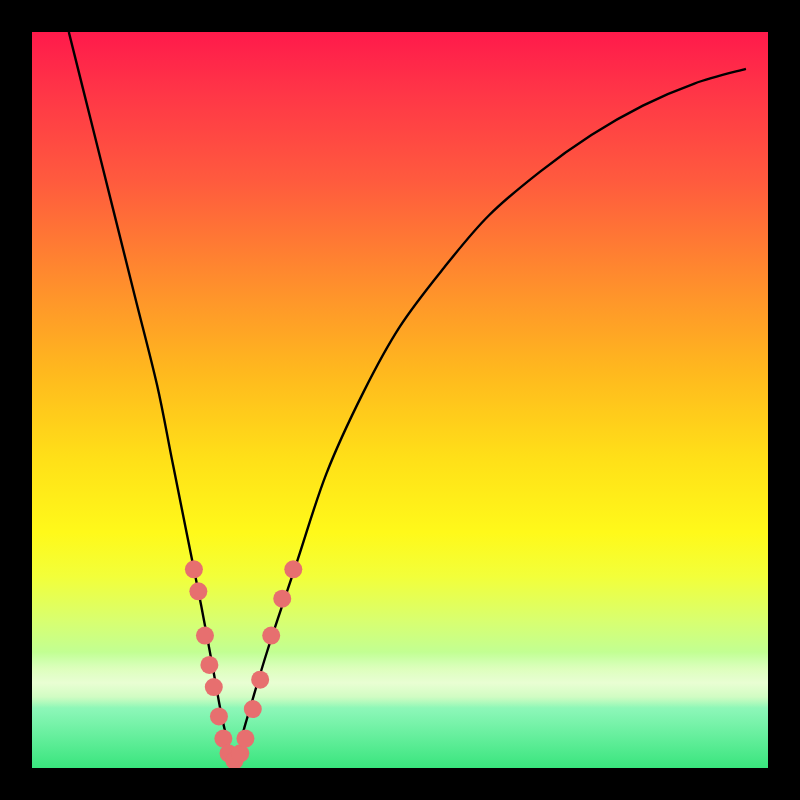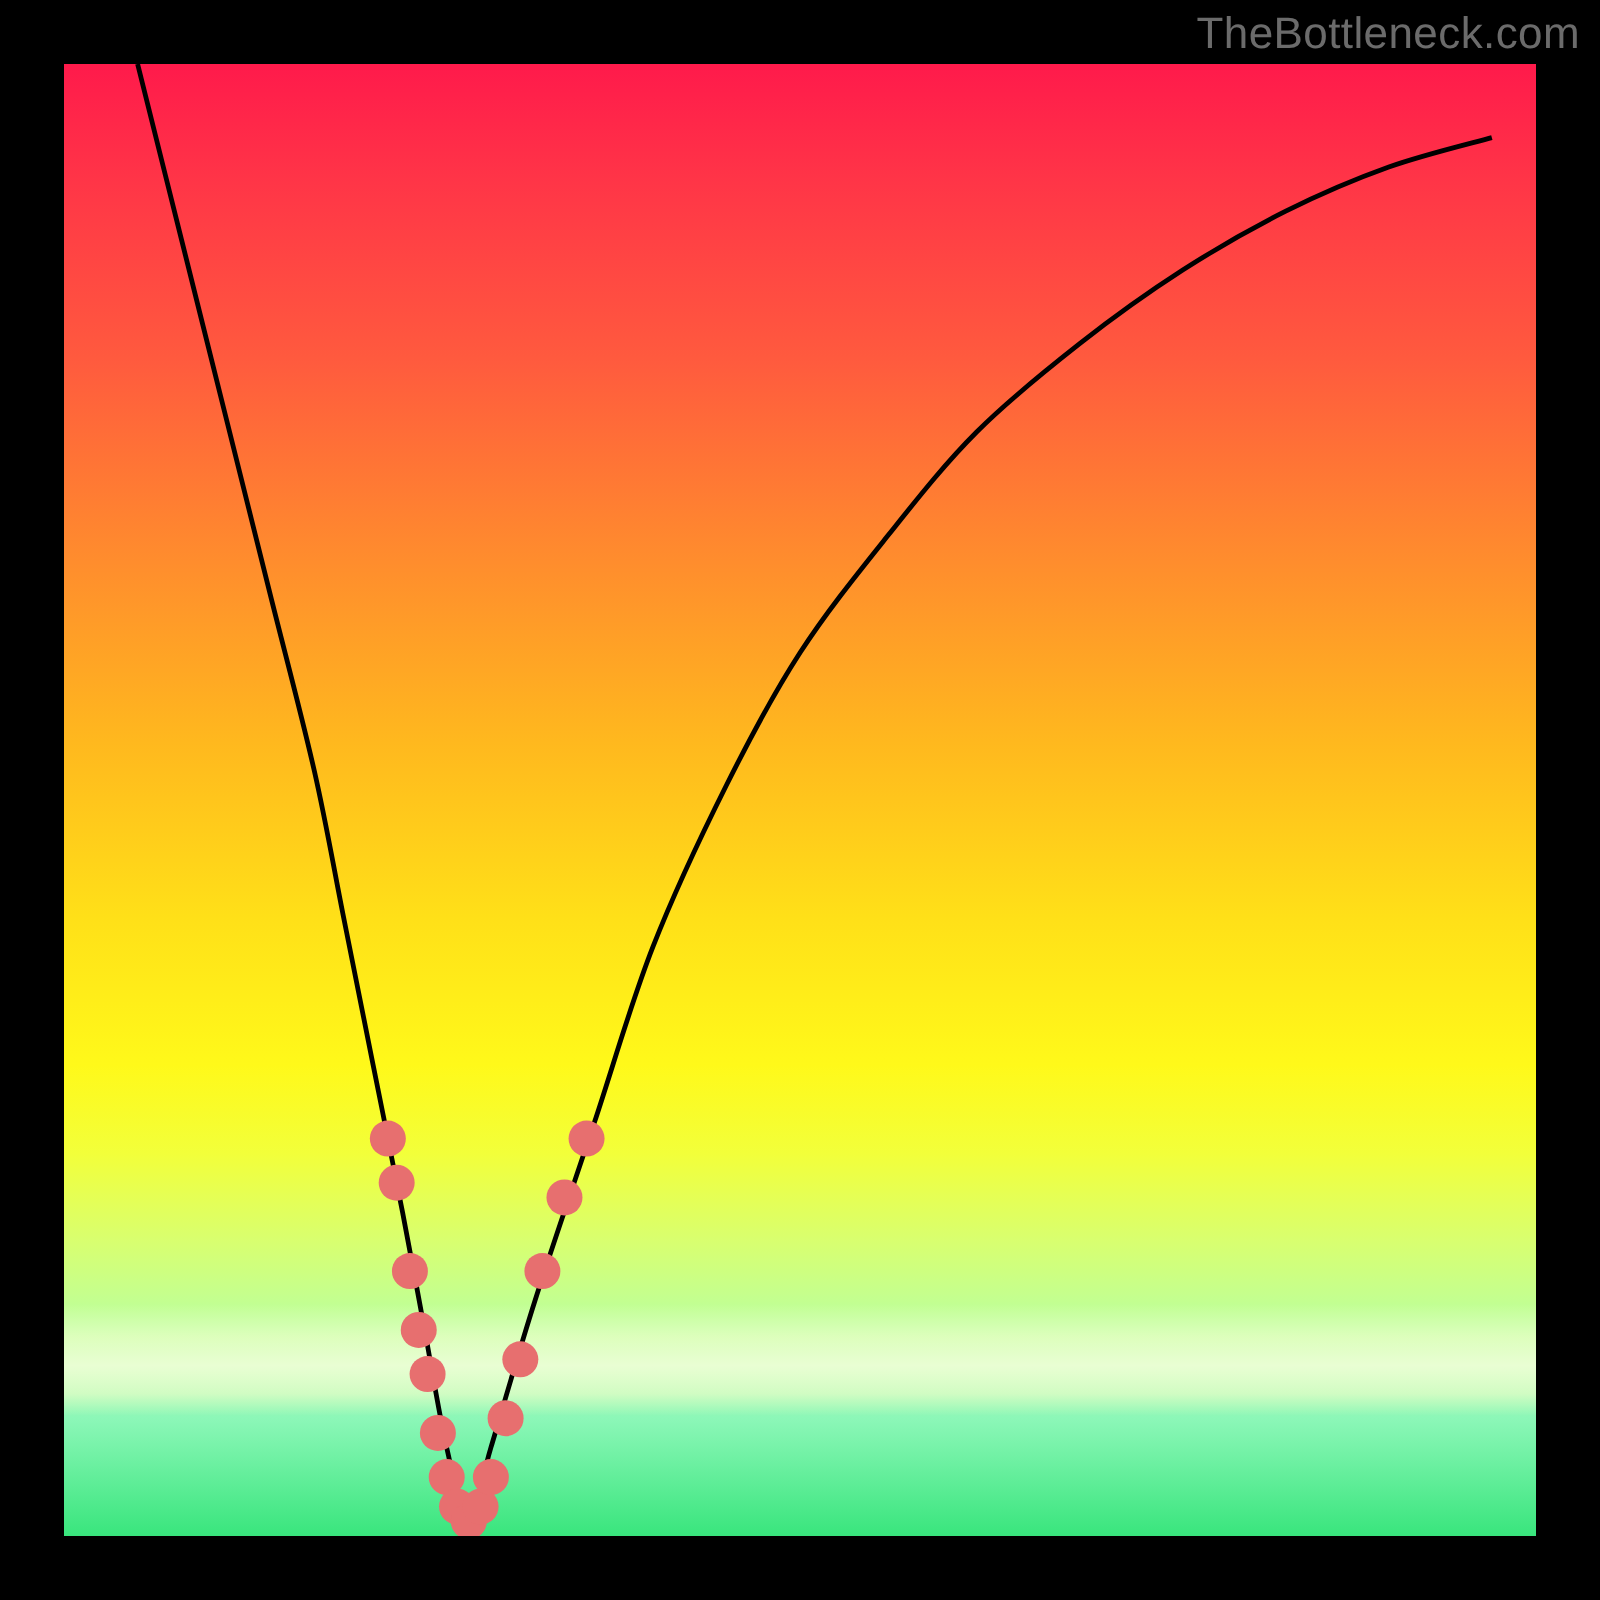--- a/index.html
+++ b/index.html
@@ -100,14 +100,13 @@
           <circle cx="208.288" cy="721.28" r="9" class="marker" fill="#e76f6f"></circle>
           <circle cx="213.44" cy="706.56" r="9" class="marker" fill="#e76f6f"></circle>
           <circle cx="220.79999999999998" cy="677.12" r="9" class="marker" fill="#e76f6f"></circle>
           <circle cx="228.16" cy="647.6800000000001" r="9" class="marker" fill="#e76f6f"></circle>
           <circle cx="239.20000000000002" cy="603.52" r="9" class="marker" fill="#e76f6f"></circle>
           <circle cx="250.24" cy="566.72" r="9" class="marker" fill="#e76f6f"></circle>
           <circle cx="261.28" cy="537.28" r="9" class="marker" fill="#e76f6f"></circle>
         </g>
     </svg>
   </div>
-  <div class="watermark">TheBottleneck.com</div>
 </div>
 
 </body></html>

